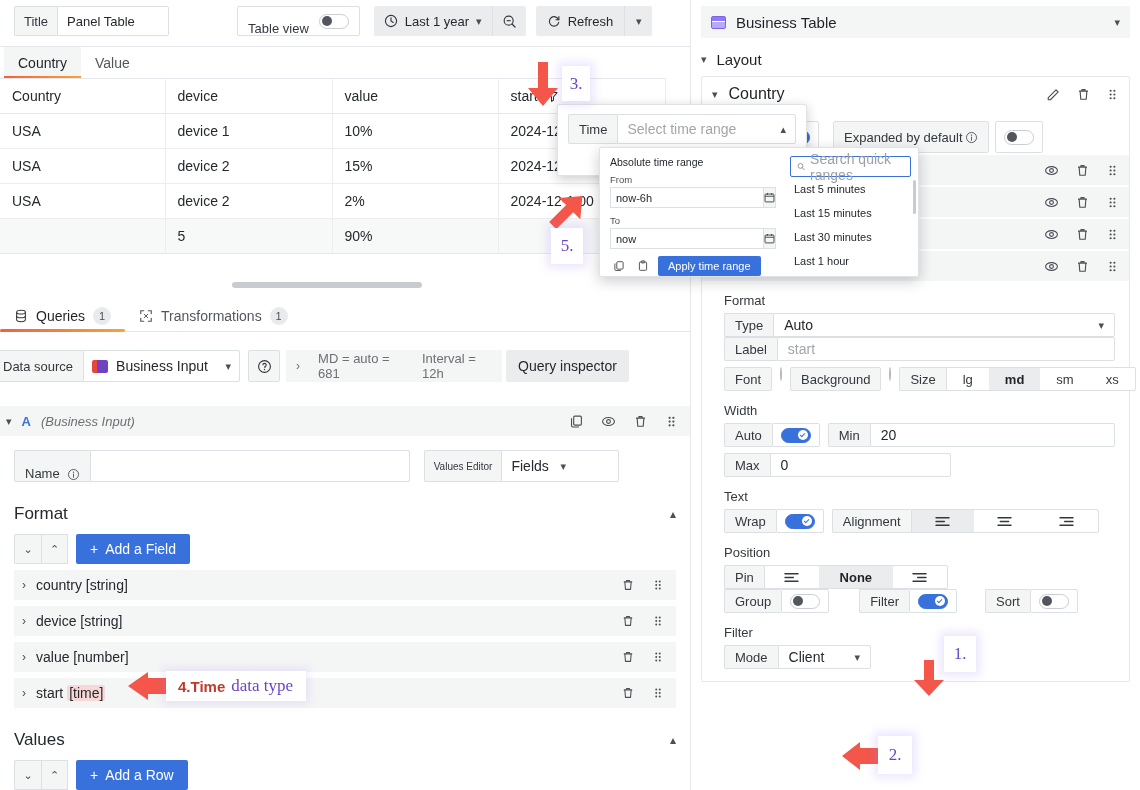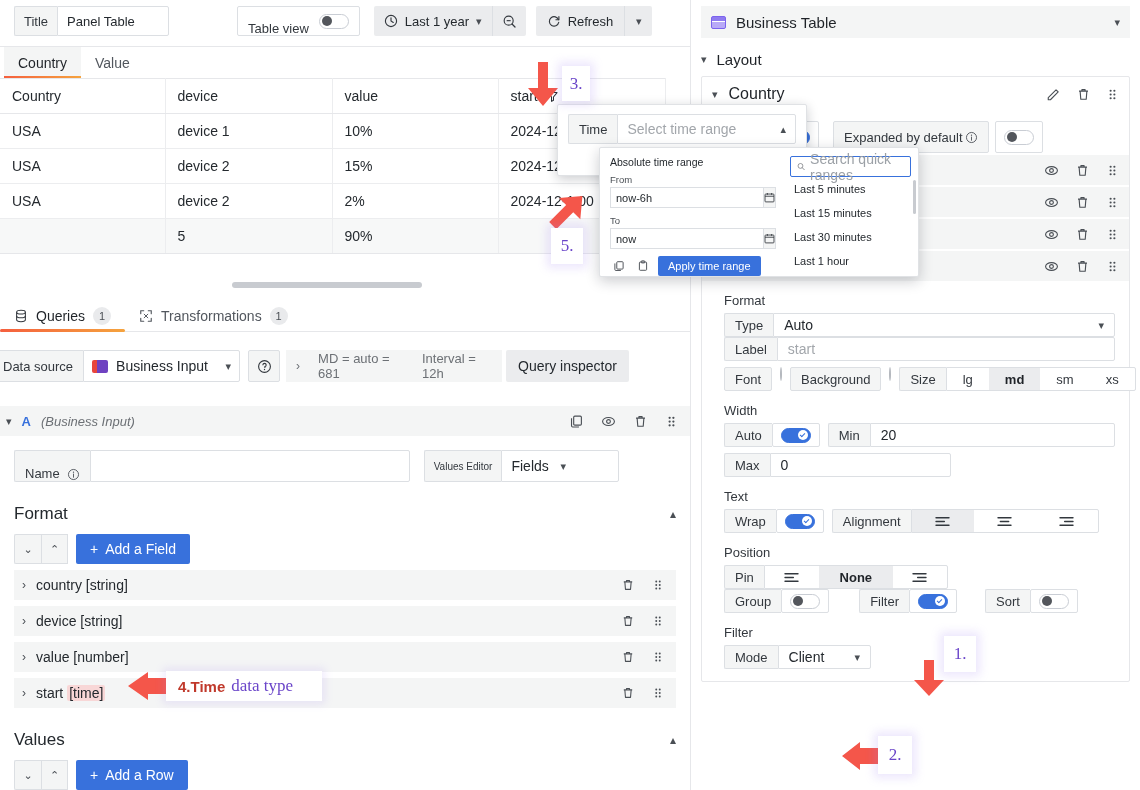--- a/index.html
+++ b/index.html
@@ -969,21 +969,21 @@
   <svg class="arrow" style="left:546px;top:192px;" width="46" height="46">
     <g transform="rotate(45 23 23)">
         <path d="M14 0h10v24h10L19 42 4 24h10z" fill="#f4564a" transform="rotate(180 19 21)"></path>
       </g>
   </svg>
   <div class="callout" style="left:551px;top:228px;width:32px;height:36px;">5.</div>
 
   <svg class="arrow" style="left:126px;top:672px;" width="46" height="28">
     <path d="M46 6h-24V0L2 14l20 14v-6h24z" fill="#f4564a"></path>
   </svg>
-  <div class="note-box" style="left:166px;top:671px;width:156px;height:30px;">
+  <div class="note-box" style="left:166px;top:671px;width:140px;height:30px;">
     <b>4.Time</b>
     <span style="margin-left:4px;">data type</span>
   </div>
 
   <svg class="arrow" style="left:912px;top:660px;" width="34" height="38">
     <path d="M12 0h10v20h10L17 36 2 20h10z" fill="#f4564a"></path>
   </svg>
   <div class="callout" style="left:944px;top:636px;width:32px;height:36px;">1.</div>
 
   <svg class="arrow" style="left:840px;top:742px;" width="44" height="28">

